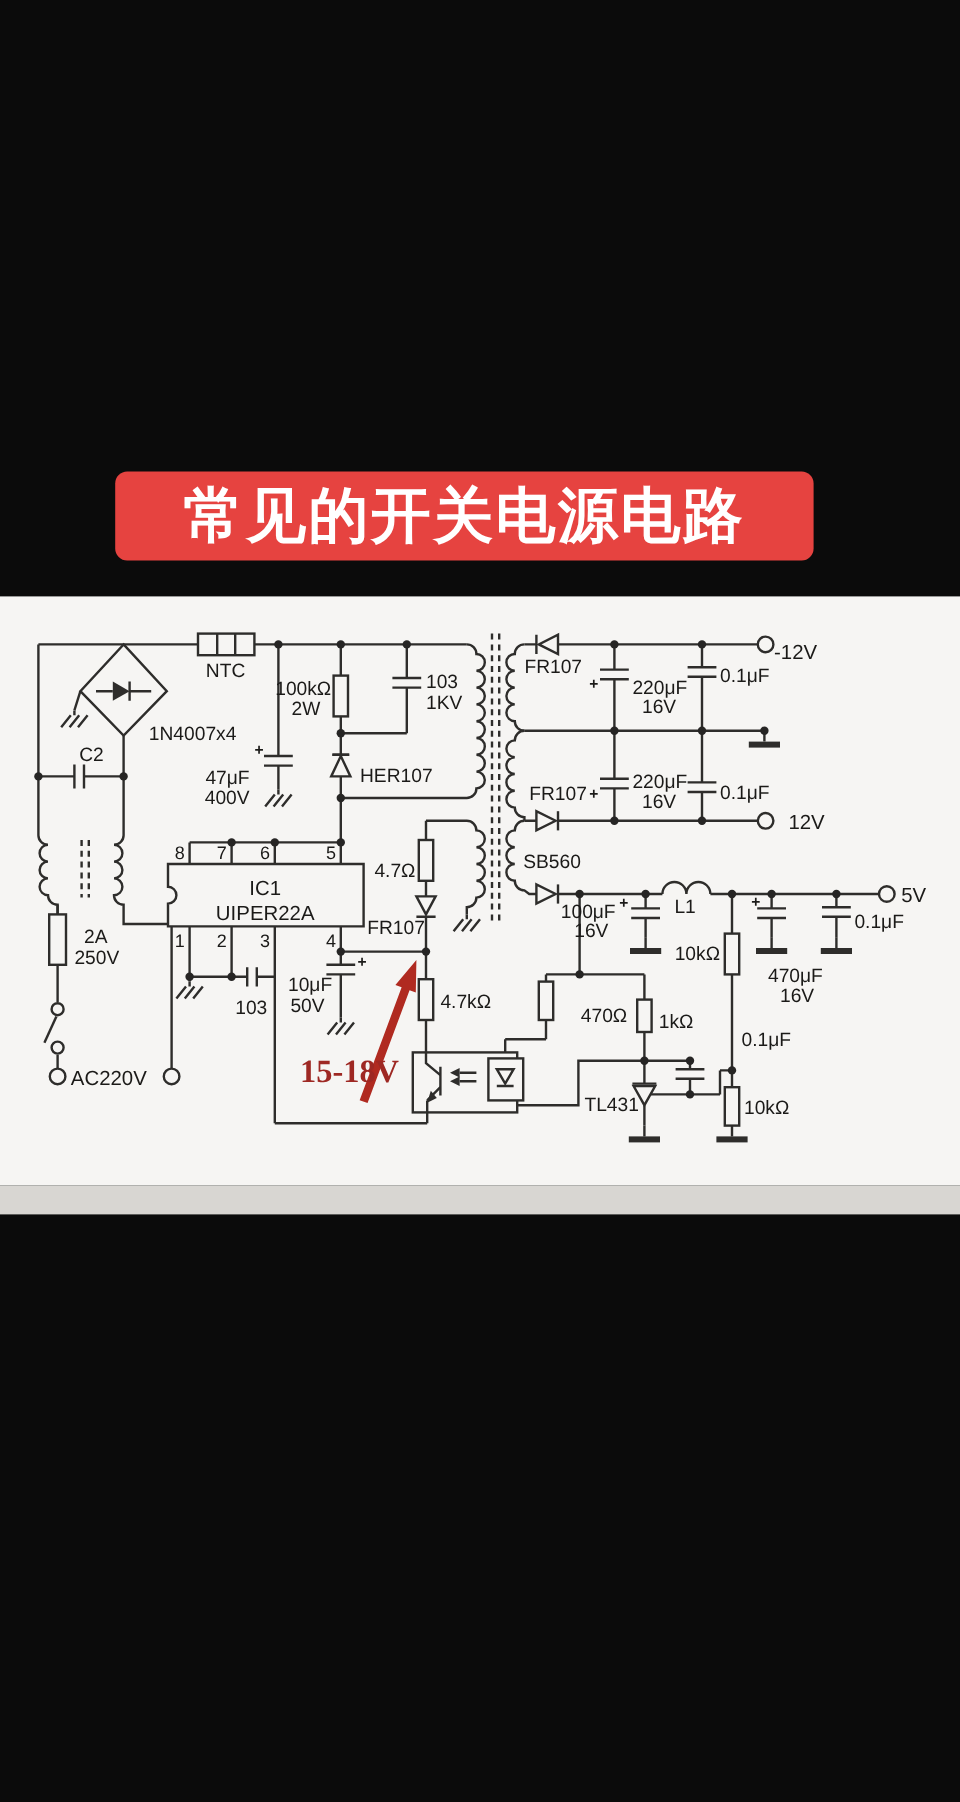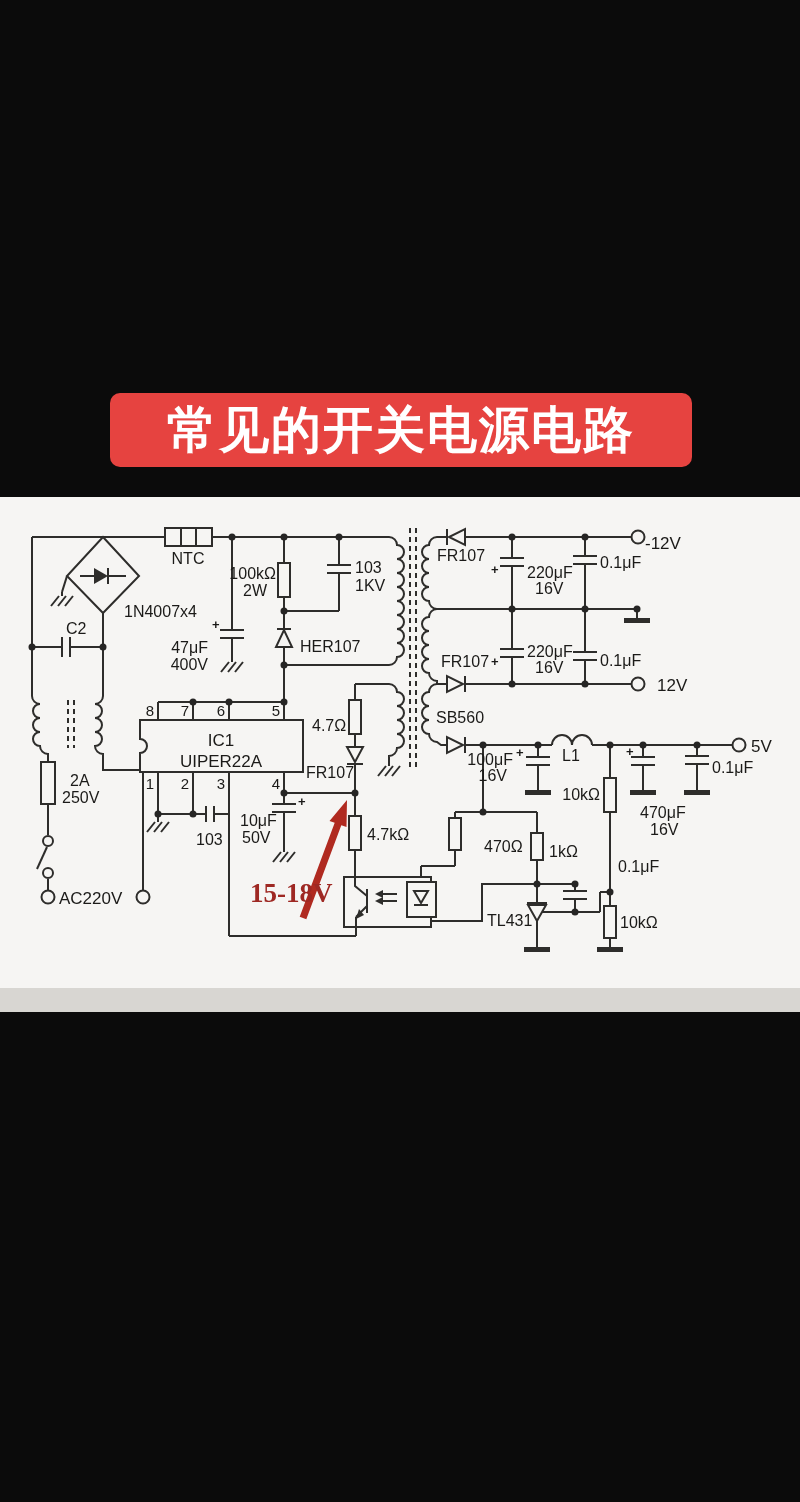--- a/index.html
+++ b/index.html
@@ -1,18 +1,18 @@
 <!DOCTYPE html>
 <html><head>
 <meta charset="utf-8">
 <style>
   html,body{margin:0;padding:0;background:#0b0b0b;}
   #stage{position:relative;width:800px;height:1502px;background:#0b0b0b;overflow:hidden;
          font-family:"Liberation Sans",sans-serif;}
-  #banner{position:absolute;left:110px;top:393px;width:582px;height:74px;background:#e64340;
+  #banner{position:absolute;left:96px;top:393px;width:582px;height:74px;background:#e64340;
           border-radius:10px;display:flex;align-items:center;justify-content:center;
           color:#ffffff;font-size:50px;font-weight:bold;letter-spacing:2px;
           font-family:"Liberation Sans",sans-serif;}
   #panel{position:absolute;left:0;top:497px;width:800px;height:491px;background:#f6f5f3;}
   #panel-strip{position:absolute;left:0;top:988px;width:800px;height:24px;background:#d8d6d2;}
   #circuit{position:absolute;left:0;top:497px;}
   .w{stroke:#2e2d2b;stroke-width:2;fill:none;}
   .cmp{stroke:#2e2d2b;stroke-width:2;fill:#f6f5f3;}
   .fillc{fill:#2e2d2b;stroke:none;}
   .dash{stroke:#2e2d2b;stroke-width:2;fill:none;stroke-dasharray:5,4;}

